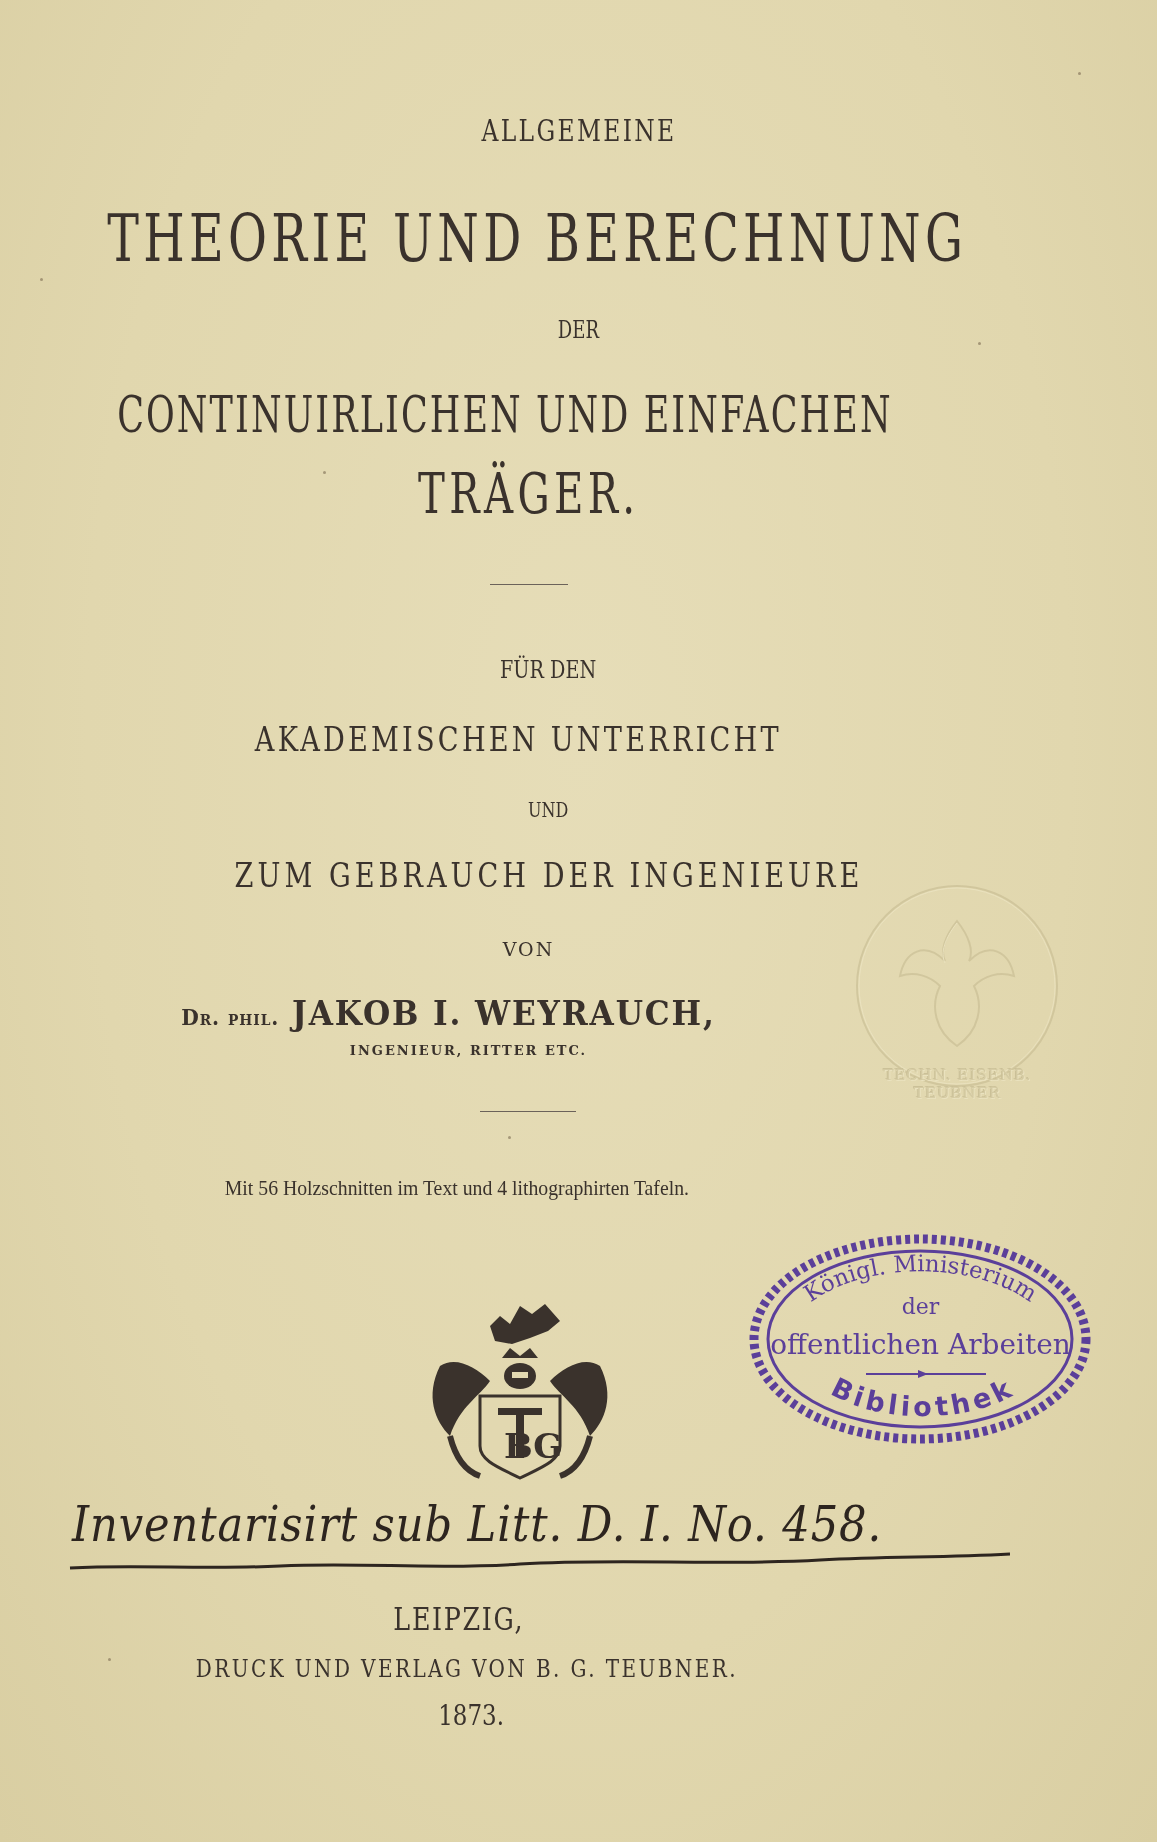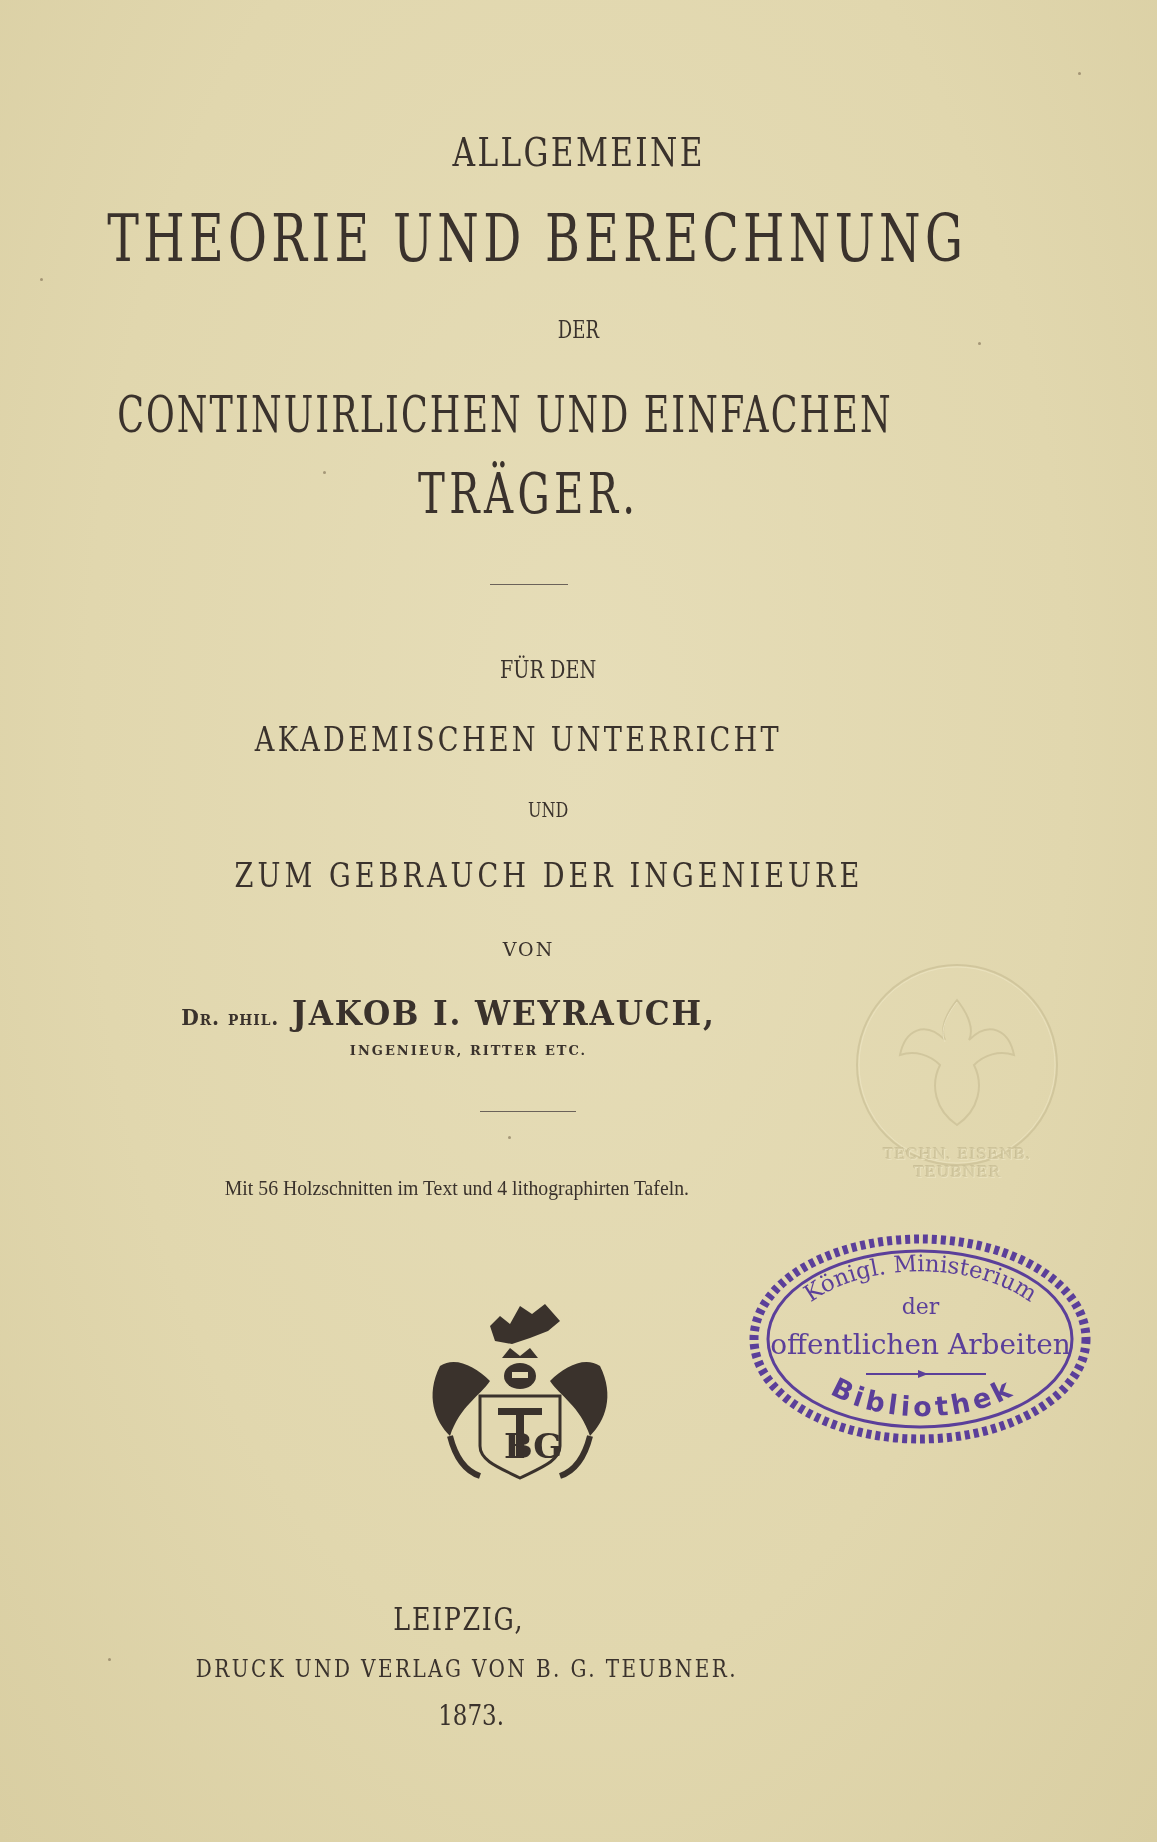--- a/index.html
+++ b/index.html
@@ -12,21 +12,21 @@
     background:
       radial-gradient(ellipse at 50% 40%, #e6ddb8 0%, #e1d7ae 60%, #d9cea2 100%);
     color: #3a322c;
     font-family: "DejaVu Serif", "Liberation Serif", serif;
   }
   .line {
     position: absolute; left: 0; width: 1157px; text-align: center;
     white-space: nowrap; line-height: 1;
   }
   .condensed { display: inline-block; transform-origin: center; }
-  .t-allg { top: 132px; font-size: 40px; letter-spacing: 3px; }
+  .t-allg { top: 116px; font-size: 30px; letter-spacing: 3px; }
   .t-allg .condensed { transform: scaleX(0.78); }
   .t-main { top: 206px; font-size: 66px; left: -60px; letter-spacing: 6px; }
   .t-main .condensed { transform: scaleX(0.72); }
   .t-der { top: 318px; font-size: 24px; left: 0; }
   .t-der .condensed { transform: scaleX(0.75); }
   .t-cont { top: 390px; font-size: 50px; left: -74px; letter-spacing: 3px; }
   .t-cont .condensed { transform: scaleX(0.70); }
   .t-trager { top: 466px; font-size: 56px; left: -50px; letter-spacing: 6px; }
   .t-trager .condensed { transform: scaleX(0.72); }
   .rule { position: absolute; height: 1px; background: #6b625a; }
@@ -53,21 +53,21 @@
   .t-leip .condensed { transform: scaleX(0.82); }
   .t-druck { top: 1656px; font-size: 25px; left: -112px; letter-spacing: 3px; }
   .t-druck .condensed { transform: scaleX(0.80); }
   .t-year { top: 1702px; font-size: 28px; left: -107px; }
   .t-year .condensed { transform: scaleX(0.82); }
 
   
   .emblem { position: absolute; left: 420px; top: 1296px; width: 200px; height: 190px; }
 
   
-  .emboss { position: absolute; left: 845px; top: 960px; width: 225px; height: 225px; opacity: .55; }
+  .emboss { position: absolute; left: 845px; top: 881px; width: 225px; height: 225px; opacity: .55; }
   .emboss-text { position: absolute; left: 0; width: 100%; text-align: center;
     font-size: 15px; color: #c9bf98; letter-spacing: 1px;
     text-shadow: 1px 1px 0 #f1ebcd, -1px -1px 0 #b9ae85; }
 
   
   .stamp { position: absolute; left: 748px; top: 1232px; width: 345px; height: 215px; color: #5b3f9a; }
   .stamp .s-text { position: absolute; width: 100%; text-align: center; font-family: "DejaVu Serif", serif; }
   .s-der { top: 62px; font-size: 22px; }
   .s-off { top: 96px; font-size: 28px; }
 
@@ -157,20 +157,26 @@
       <path d="M170 140 C165 160 155 175 140 180" fill="none" stroke="#3a322c" stroke-width="6"></path>
 
       <path d="M60 100 L140 100 L140 150 C140 165 120 172 100 182 C80 172 60 165 60 150 Z" fill="#e2d8b0" stroke="#3a322c" stroke-width="3"></path>
 
       <rect x="78" y="112" width="44" height="7" fill="#3a322c"></rect>
       <rect x="96" y="112" width="8" height="50" fill="#3a322c"></rect>
       <text x="84" y="162" font-family="DejaVu Serif, serif" font-size="34" font-weight="bold" fill="#3a322c">BG</text>
     </svg>
   </div>
 
+  <div class="hand">
+    <div class="hand-text"><span class="condensed">Inventarisirt sub Litt. D. I. No. 458.</span></div>
+    <svg width="960" height="90" viewBox="0 0 960 90" style="position:absolute;left:0;top:0;">
+      <path d="M10 80 C80 76 140 82 220 78 C300 74 380 82 460 76 C560 70 660 78 760 72 C830 68 880 70 950 66" fill="none" stroke="#2d251f" stroke-width="3"></path>
+    </svg>
+  </div>
 
   <div class="line t-leip"><span class="condensed">LEIPZIG,</span></div>
   <div class="line t-druck"><span class="condensed">DRUCK UND VERLAG VON B. G. TEUBNER.</span></div>
   <div class="line t-year"><span class="condensed">1873.</span></div>
 
   <div class="speck" style="left:1078px;top:72px;"></div>
   <div class="speck" style="left:978px;top:342px;"></div>
   <div class="speck" style="left:40px;top:278px;"></div>
   <div class="speck" style="left:323px;top:471px;"></div>
   <div class="speck" style="left:108px;top:1658px;"></div>

